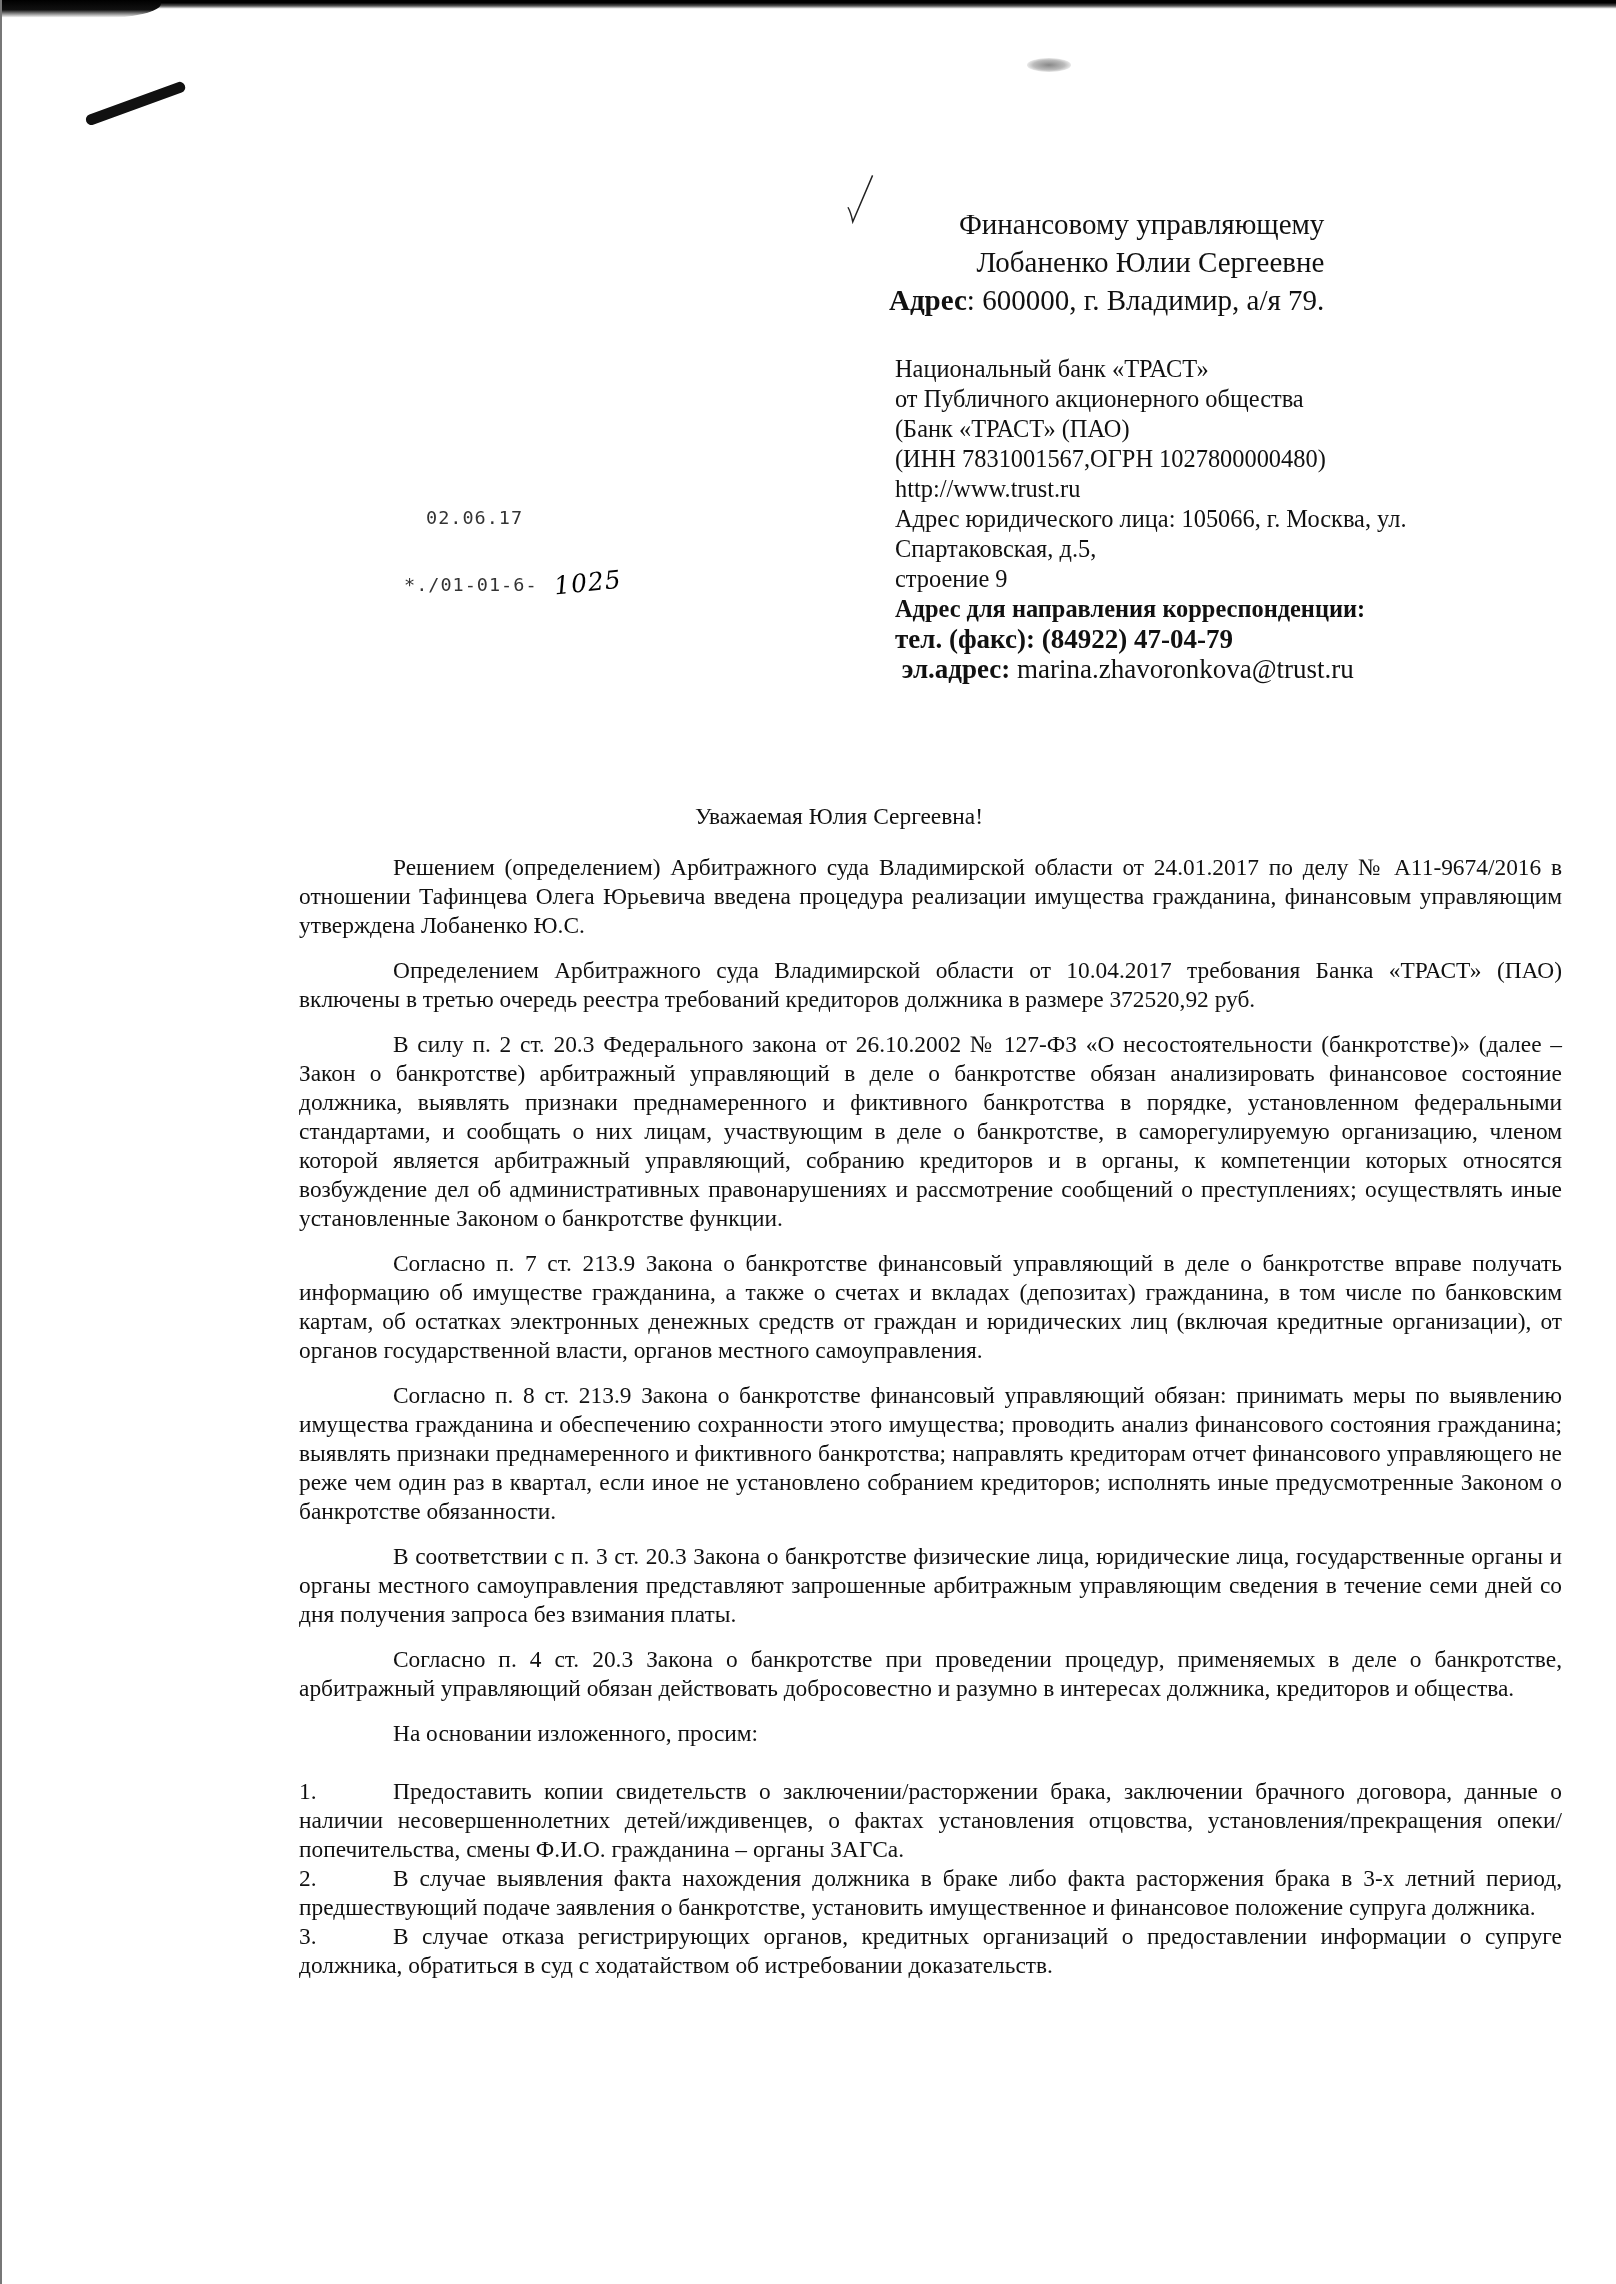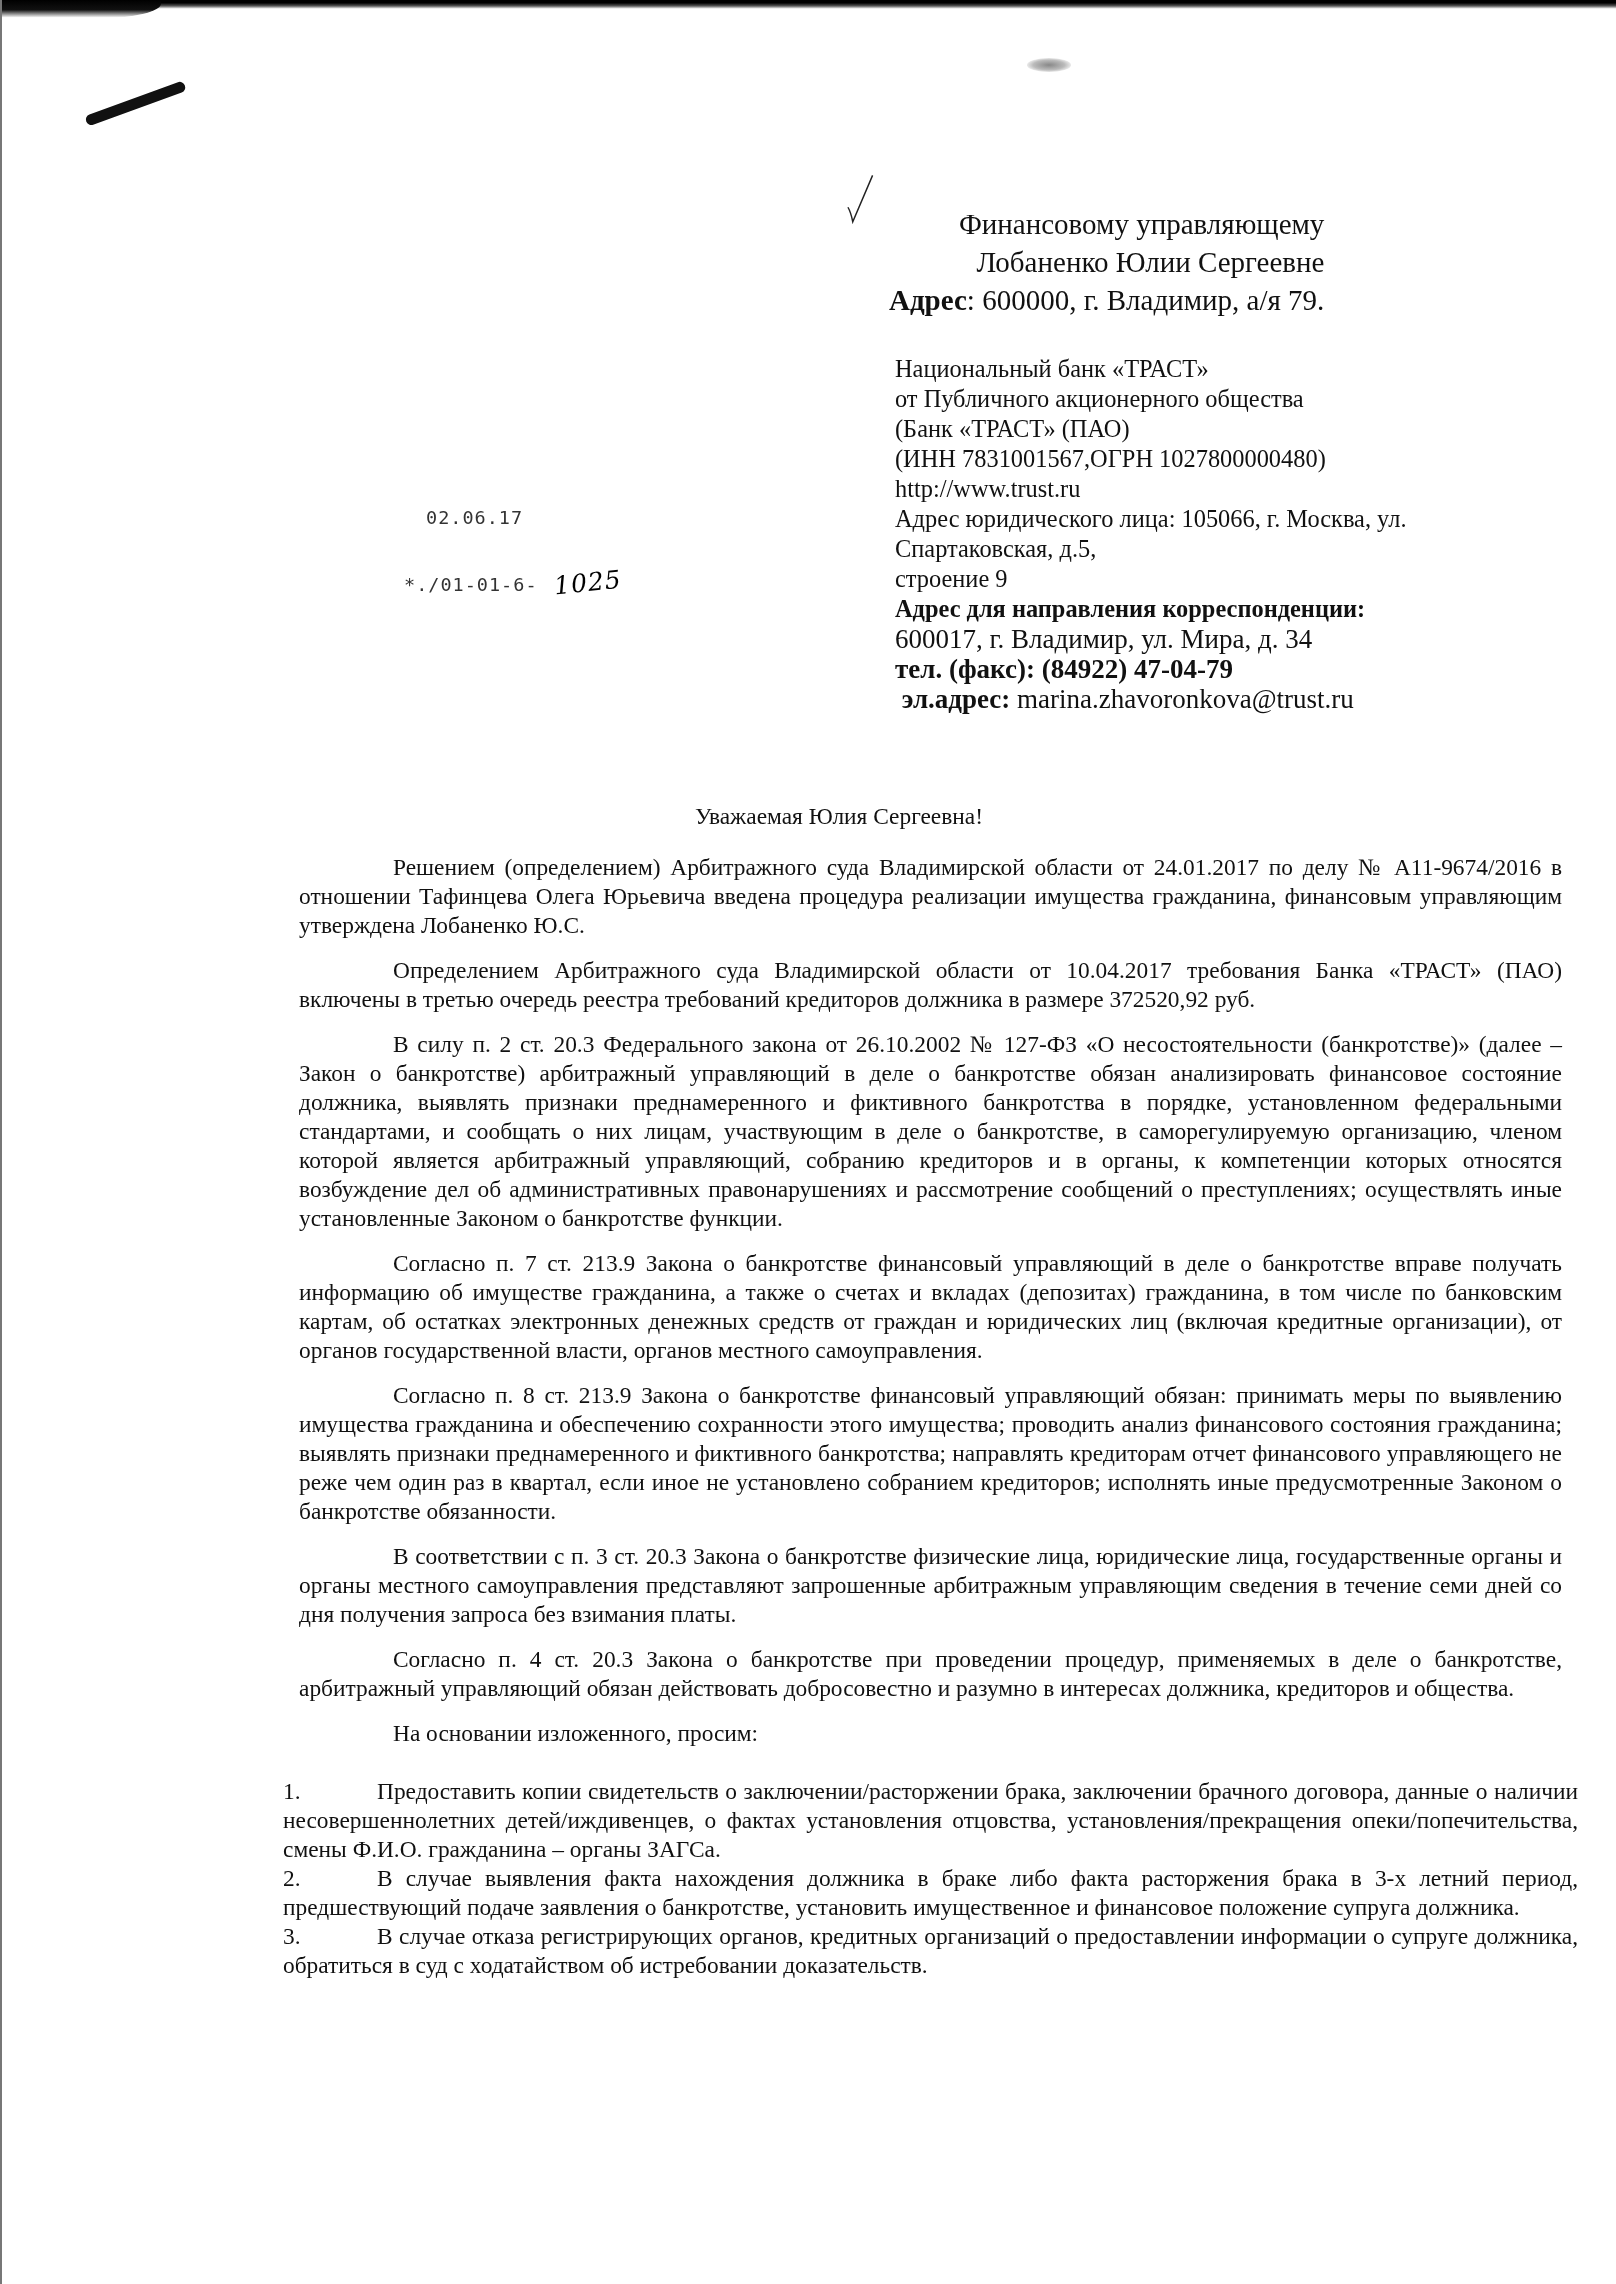--- a/index.html
+++ b/index.html
@@ -72,21 +72,21 @@
       text-align: center; font-size: 23.4px; line-height: 29px; padding-left: 31px;
     }
 
     
     .letter-body {
       position: absolute; left: 283px; top: 837px; width: 1295px;
       font-size: 23.4px; line-height: 29px; text-align: justify;
     }
     .letter-body p { margin: 16px; text-indent: 94px; }
     .letter-body p.request-intro { margin-bottom: 29px; }
-    .req-list { margin: 0; padding: 0; list-style: none; }
+    .req-list { margin: 16px; padding: 0; list-style: none; }
     .req-item { display: block; text-align: justify; }
     .req-num { display: inline-block; width: 94px; }
   </style>
 </head>
 <body>
 
 <div class="scan-top-edge"></div>
 <div class="scan-left-edge"></div>
 <div class="pen-mark"></div>
 <div class="smudge"></div>
@@ -105,21 +105,20 @@
 <div class="sender">
   <div>Национальный банк «ТРАСТ»</div>
   <div>от  Публичного акционерного общества</div>
   <div>(Банк «ТРАСТ» (ПАО)</div>
   <div>(ИНН 7831001567,ОГРН 1027800000480)</div>
   <div>http://www.trust.ru</div>
   <div>Адрес юридического лица: 105066, г. Москва, ул.</div>
   <div>Спартаковская, д.5,</div>
   <div>строение 9</div>
   <div class="bold">Адрес для направления корреспонденции:</div>
-  <div class="large">600017, г. Владимир, ул. Мира, д. 34</div>
   <div class="bold large">тел. (факс): (84922) 47-04-79</div>
   <div class="large">
     &nbsp;<span class="bold">эл.адрес:</span>
     <a class="email-link">marina.zhavoronkova@trust.ru</a>
   </div>
 </div>
 
 <div class="stamp">
   <div>02.06.17</div>
   <div class="line2">

